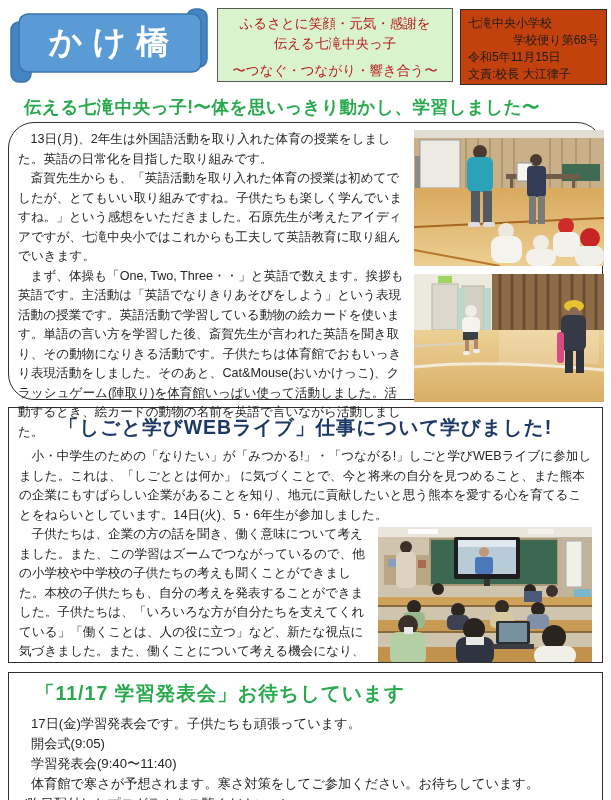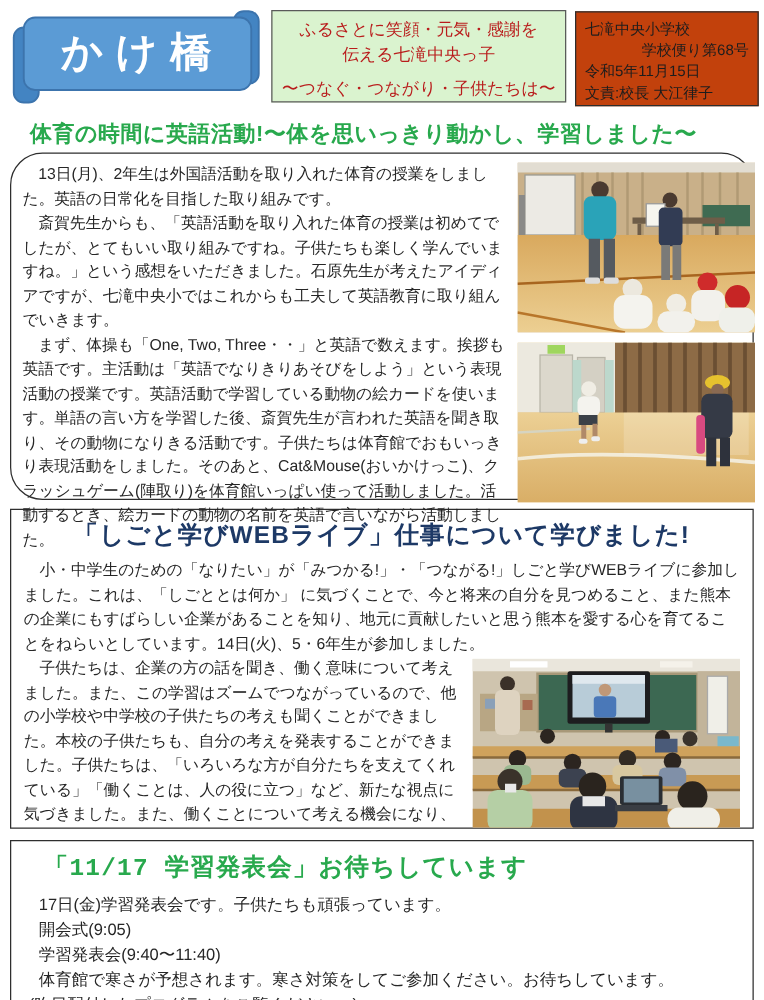--- a/index.html
+++ b/index.html
@@ -61,21 +61,21 @@
     text-align:center; color:var(--heading-navy,#1d3966);
     font-size:19.5px; font-weight:bold; letter-spacing:1px; margin:2px 0 6px 0;
     white-space:nowrap;
   }
   .photo-float { float:right; margin:2px 0 2px 10px; }
 
   .article3 { margin-top:9px; height:140px; padding:4px 12px 6px 12px; }
   .article3 h2 {
     color:var(--heading-green,#28a94d);
     font-size:19.5px; font-weight:bold; letter-spacing:1px;
-    margin:3px 0 7px 14px; white-space:nowrap;font-family:Liberation Mono, monospace;
+    margin:3px 0 7px 14px; white-space:nowrap;
   }
   .a3-line {
     font-size:13.2px; line-height:1.52; color:var(--body-text,#262626);
     padding-left:10px; white-space:pre-wrap;
   }
   .a3-line.last { padding-left:2px; }
 </style>
 </head>
 <body>
 
@@ -88,32 +88,32 @@
         <rect x="3" y="16" width="20" height="60" rx="8" fill="#4384c2" stroke="#3c74ad" stroke-width="1.5"></rect>
         <rect x="179" y="3" width="20" height="58" rx="8" fill="#4384c2" stroke="#3c74ad" stroke-width="1.5"></rect>
         <path d="M20 8 h164 a9 9 0 0 1 9 9 v40 a9 9 0 0 1 -9 9 H20 a9 9 0 0 1 -9 -9 v-40 a9 9 0 0 1 9 -9 z" fill="#5b9bd5" stroke="#3c74ad" stroke-width="1.5"></path>
       </svg>
       <div class="scroll-title">かけ橋</div>
     </div>
 
     <div class="slogan-box">
       <div>ふるさとに笑顔・元気・感謝を</div>
       <div>伝える七滝中央っ子</div>
-      <div class="slogan-sub">〜つなぐ・つながり・子供たちは〜</div>
+      <div class="slogan-sub">〜つなぐ・つながり・響き合う〜</div>
     </div>
 
     <div class="info-box">
       <div>七滝中央小学校</div>
       <div class="info-line2">学校便り第68号</div>
       <div>令和5年11月15日</div>
       <div>文責:校長 大江律子</div>
     </div>
   </header>
 
-  <h1 class="headline-green">体育の時間に英語活動!〜体を思いっきり動かし、学習しました〜</h1>
+  <h1 class="headline-green">伝える七滝中央っ子!〜体を思いっきり動かし、学習しました〜</h1>
 
   <section class="box article1">
     <div class="art1-text">
       <p class="body-p">　13日(月)、2年生は外国語活動を取り入れた体育の授業をしました。英語の日常化を目指した取り組みです。</p>
       <p class="body-p">　斎賀先生からも、「英語活動を取り入れた体育の授業は初めてでしたが、とてもいい取り組みですね。子供たちも楽しく学んでいますね。」という感想をいただきました。石原先生が考えたアイディアですが、七滝中央小ではこれからも工夫して英語教育に取り組んでいきます。</p>
       <p class="body-p">　まず、体操も「One, Two, Three・・」と英語で数えます。挨拶も英語です。主活動は「英語でなりきりあそびをしよう」という表現活動の授業です。英語活動で学習している動物の絵カードを使います。単語の言い方を学習した後、斎賀先生が言われた英語を聞き取り、その動物になりきる活動です。子供たちは体育館でおもいっきり表現活動をしました。そのあと、Cat&amp;Mouse(おいかけっこ)、クラッシュゲーム(陣取り)を体育館いっぱい使って活動しました。活動するとき、絵カードの動物の名前を英語で言いながら活動しました。</p>
     </div>
 
     <div class="art1-photos">
 

